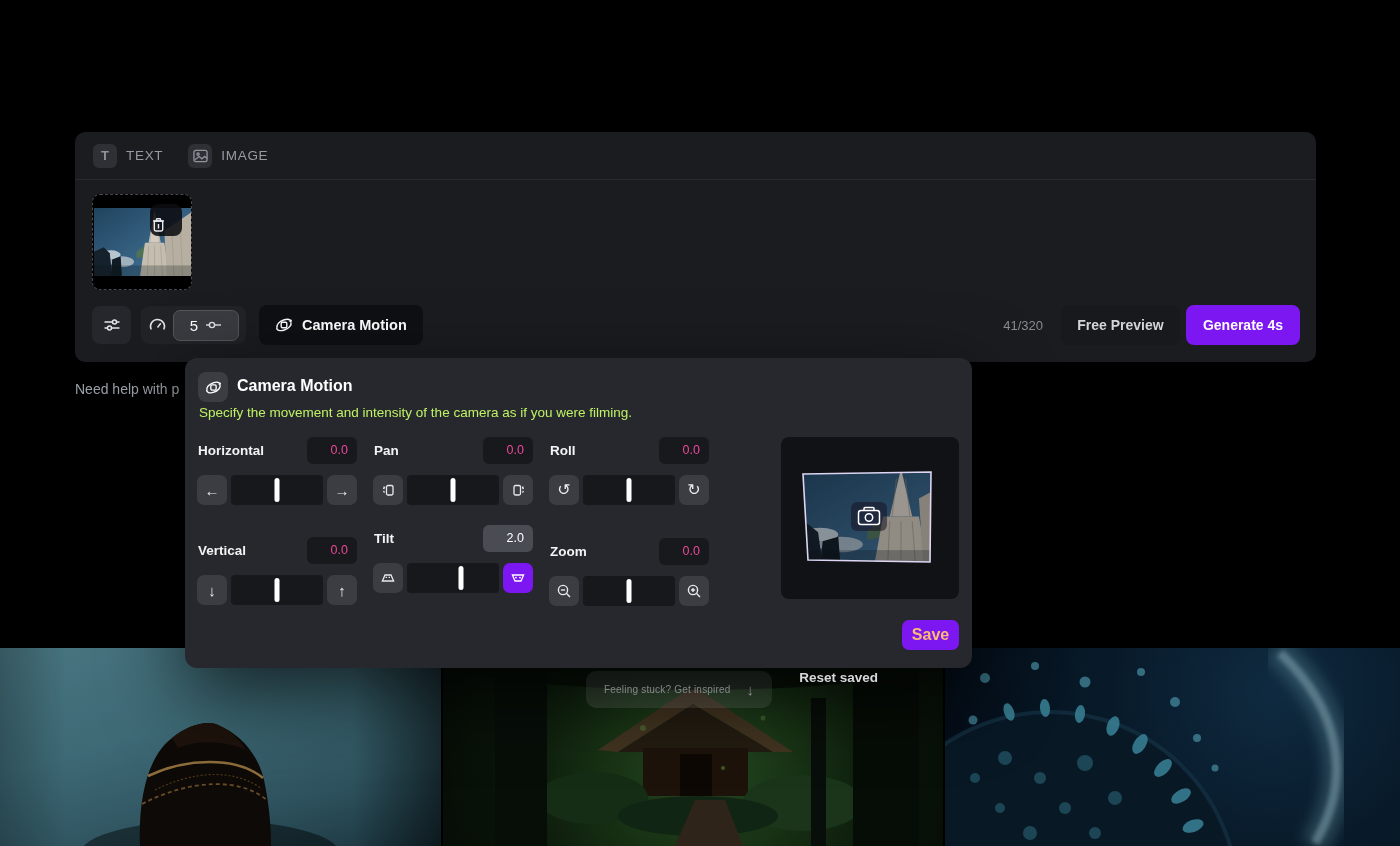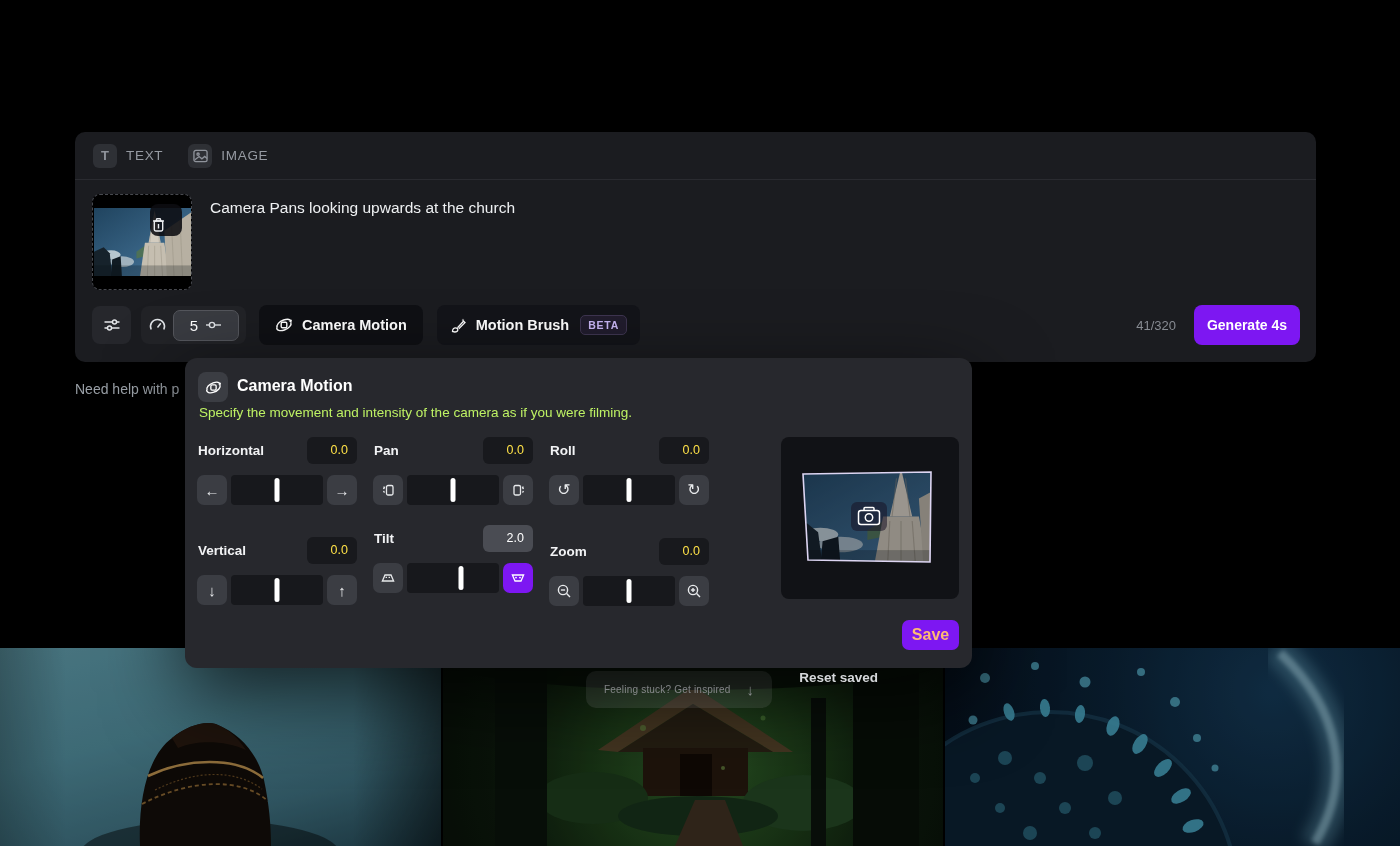--- a/index.html
+++ b/index.html
@@ -68,35 +68,35 @@
     display:flex; align-items:center; gap:9px; margin-right:14px; }
   #camera-motion-btn .lbl, #motion-brush-btn .lbl { font-size:14.5px; font-weight:700; color:#fff; }
   #motion-brush-btn { height:40px; padding:0 13px; background:#131419; border-radius:8px;
     display:flex; align-items:center; gap:9px; }
   #beta-badge { font-size:10.5px; font-weight:700; letter-spacing:.8px; color:#c9b6f4;
     background:#211c2d; border:1px solid #3e3550; border-radius:5px; padding:3px 7px; margin-left:2px; }
   #tb-spacer { flex:1; }
   #credits { font-size:13px; color:#878b92; margin-right:18px; }
   #free-preview-btn { width:119px; height:40px; background:#18191d; border-radius:8px;
     font-size:14px; font-weight:600; color:#d3d5d9; margin-right:6px; }
-  #generate-btn { width:106px; height:40px; background:#7d17f2; border-radius:8px;
+  #generate-btn { width:114px; height:40px; background:#7d17f2; border-radius:8px;
     font-size:14px; font-weight:700; color:#fff; }
 
   
   #panel { left:185px; top:358px; width:787px; height:310px; background:#27282d;
     border-radius:12px; box-shadow:0 26px 80px rgba(0,0,0,.7); z-index:5; }
   #panel-ico { position:absolute; left:13px; top:14px; width:30px; height:30px;
     background:#3b3d43; border-radius:8px; display:flex; align-items:center; justify-content:center; }
   #panel-title { position:absolute; left:52px; top:19px; font-size:16px; font-weight:700; color:#fff; }
   #panel-sub { position:absolute; left:14px; top:47px; font-size:13.5px; color:#bef264; }
 
   .ctl { position:absolute; width:160px; height:68px; }
   .ctl .lbl { position:absolute; left:1px; top:6px; font-size:13.5px; font-weight:700; color:#f2f3f5; }
   .val-box { position:absolute; right:0; top:0; width:50px; height:27px; background:#18191d;
-    border-radius:6px; font-size:12.5px; color:#fde047; text-align:right;
+    border-radius:6px; font-size:12.5px; color:#ec4899; text-align:right;
     line-height:27px; padding-right:9px; }
   .val-box.hot { background:#4a4c53; color:#fff; }
   .slider { position:absolute; left:0; top:38px; width:160px; height:30px; }
   .s-btn { position:absolute; top:0; width:30px; height:30px; background:#3b3d43; border-radius:7px;
     display:flex; align-items:center; justify-content:center; color:#e8eaec; }
   .s-btn.left { left:0; } .s-btn.right { left:130px; }
   .s-btn.accent { background:#7d17f2; color:#fff; }
   .s-btn .uarr { font-size:15px; line-height:1; }
   .s-btn .uroll { font-size:16px; line-height:1; }
   .track { position:absolute; left:34px; top:0; width:92px; height:30px; background:#17181c; border-radius:4px; }
@@ -261,21 +261,20 @@
     <div id="thumb-trash">
       <svg width="15" height="16" viewBox="0 0 15 16" fill="none" stroke="#e9ebee" stroke-width="1.4">
         <path d="M2,4 H13"></path>
           <path d="M5.5,4 V2.5 Q5.5,1.8 6.2,1.8 H8.8 Q9.5,1.8 9.5,2.5 V4"></path>
         <rect x="3.3" y="4" width="8.4" height="10" rx="1.4"></rect>
           <line x1="7.5" y1="7" x2="7.5" y2="11.5"></line>
       </svg>
     </div>
   </div>
 
-  <div id="prompt-text">Camera Pans looking upwards at the church</div>
 
   <div id="toolbar">
     <div class="tb-btn" id="settings-btn">
       <svg width="18" height="16" viewBox="0 0 18 16" fill="none" stroke="#e4e6e9" stroke-width="1.5">
         <line x1="1.5" y1="5" x2="16.5" y2="5"></line>
           <circle cx="11.5" cy="5" r="2" fill="#26272c"></circle>
         <line x1="1.5" y1="11" x2="16.5" y2="11"></line>
           <circle cx="6.5" cy="11" r="2" fill="#26272c"></circle>
       </svg>
     </div>
@@ -294,31 +293,23 @@
     </div>
     <div id="camera-motion-btn">
       <svg width="18" height="18" viewBox="0 0 18 18" fill="none" stroke="#fff" stroke-width="1.4">
         <rect x="6.2" y="6.2" width="5.6" height="5.6" rx="1.2"></rect>
         <path d="M15.8,6.2 C17,9 13.8,12.6 9.4,14 C5,15.4 1.4,14.2 1.8,11.6"></path>
         <path d="M2.2,11.8 C1,9 4.2,5.4 8.6,4 C12.4,2.8 15.5,3.6 16.2,5.6"></path>
         <polygon points="16.9,3.6 16.2,6.6 13.8,5.2" fill="#fff" stroke="none"></polygon>
       </svg>
       <span class="lbl">Camera Motion</span>
     </div>
-    <div id="motion-brush-btn">
-      <svg width="17" height="17" viewBox="0 0 17 17" fill="none" stroke="#fff" stroke-width="1.3">
-        <path d="M2.5,14.5 C2.5,12 4,10.8 5.5,10.8 C7,10.8 8,12 7.8,13.2 C7.6,14.4 6.3,15 4.8,15 Z"></path>
-        <path d="M7.5,10.8 L13.5,4.2 L15,5.6 L8.8,11.8"></path>
-        <path d="M13,1.6 l.4,1.1 1.1,.4 -1.1,.4 -.4,1.1 -.4,-1.1 -1.1,-.4 1.1,-.4 z" fill="#fff" stroke="none"></path>
-      </svg>
-      <span class="lbl">Motion Brush</span>
-      <span id="beta-badge">BETA</span>
-    </div>
     <div id="tb-spacer"></div>
     <span id="credits">41/320</span>
+    <div class="tb-btn" id="free-preview-btn">Free Preview</div>
     <div class="tb-btn" id="generate-btn">Generate 4s</div>
   </div>
 </div>
 
 <div id="panel" class="abs">
   <div id="panel-ico">
     <svg width="17" height="17" viewBox="0 0 18 18" fill="none" stroke="#fff" stroke-width="1.4">
       <rect x="6.2" y="6.2" width="5.6" height="5.6" rx="1.2"></rect>
       <path d="M15.8,6.2 C17,9 13.8,12.6 9.4,14 C5,15.4 1.4,14.2 1.8,11.6"></path>
       <path d="M2.2,11.8 C1,9 4.2,5.4 8.6,4 C12.4,2.8 15.5,3.6 16.2,5.6"></path>

